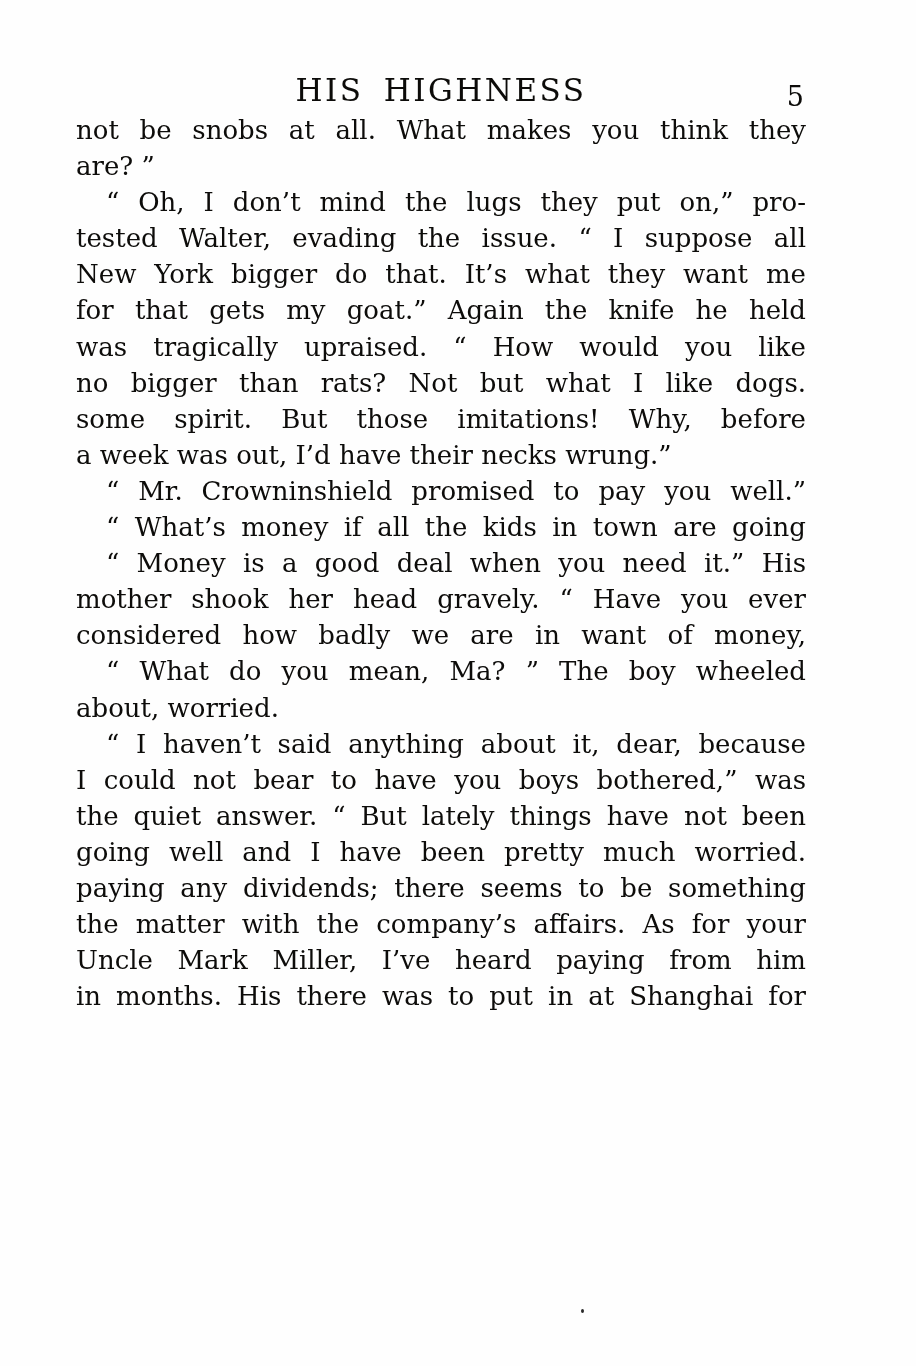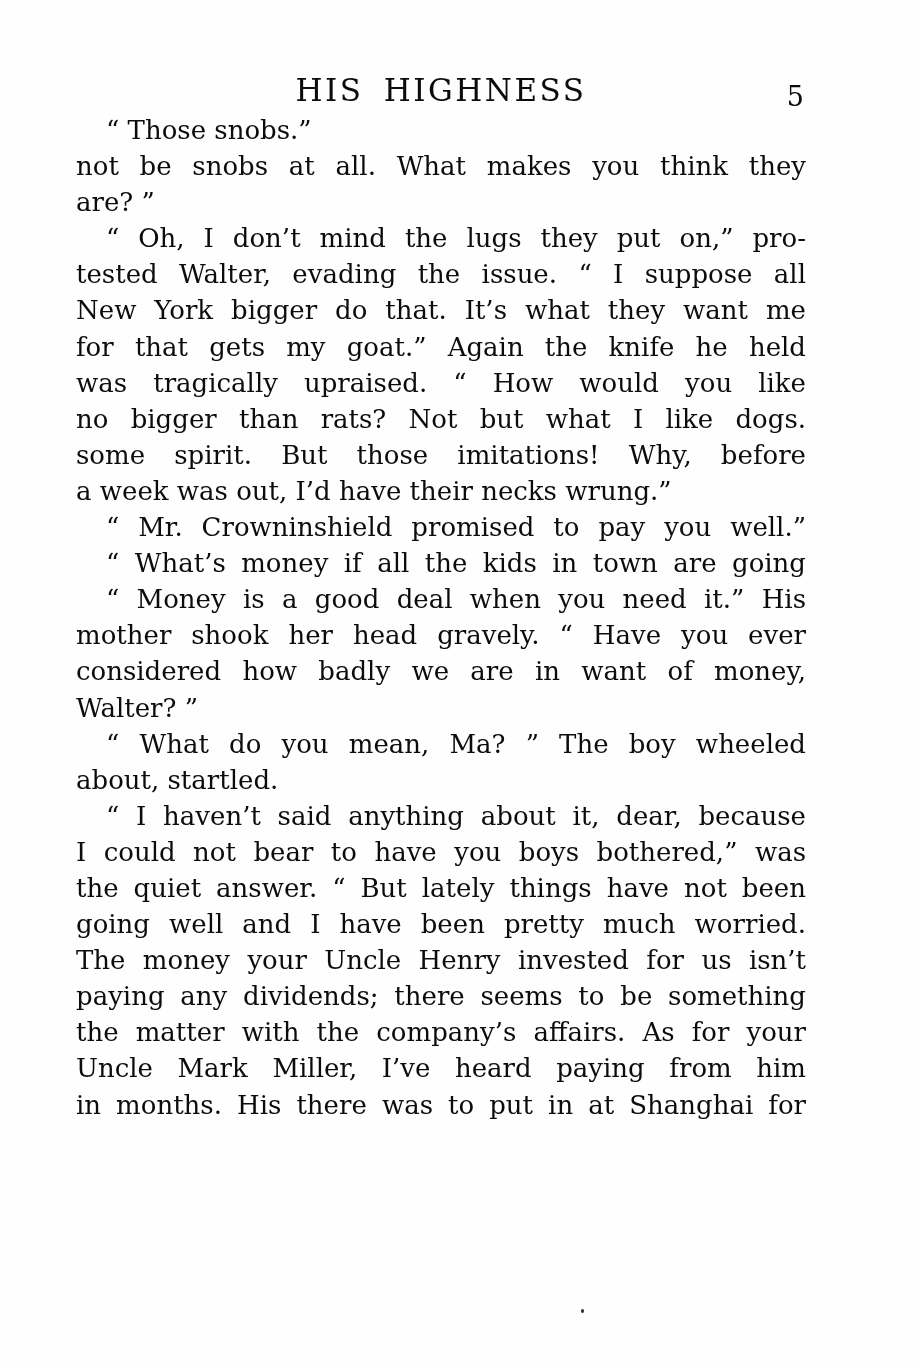--- a/index.html
+++ b/index.html
@@ -76,44 +76,41 @@
 <body>
 
 <div class="page">
 
   <div class="running-head">
     <span class="head-title">HIS HIGHNESS</span>
     <span class="page-number">5</span>
   </div>
 
   <div class="text-block">
-      <div class="line in">“ Those snobs.”</div>
       <div class="line j">not be snobs at all.  What makes you think they</div>
       <div class="line">are? ”</div>
       <div class="line j in">“ Oh, I don’t mind the lugs they put on,” pro-</div>
       <div class="line j">tested Walter, evading the issue.  “ I suppose all</div>
       <div class="line j">New York bigger do that.  It’s what they want me</div>
       <div class="line j">for that gets my goat.”  Again the knife he held</div>
       <div class="line j">was tragically upraised.  “ How would you like</div>
       <div class="line j">no bigger than rats?  Not but what I like dogs.</div>
       <div class="line j">some spirit.  But those imitations!  Why, before</div>
       <div class="line">a week was out, I’d have their necks wrung.”</div>
       <div class="line j in">“ Mr. Crowninshield promised to pay you well.”</div>
       <div class="line j in">“ What’s money if all the kids in town are going</div>
       <div class="line j in">“ Money is a good deal when you need it.”  His</div>
       <div class="line j">mother shook her head gravely.  “ Have you ever</div>
       <div class="line j">considered how badly we are in want of money,</div>
-      <div class="line">Walter? ”</div>
       <div class="line j in">“ What do you mean, Ma? ”  The boy wheeled</div>
-      <div class="line">about, startled.</div>
+      <div class="line">about, worried.</div>
       <div class="line j in">“ I haven’t said anything about it, dear, because</div>
       <div class="line j">I could not bear to have you boys bothered,” was</div>
       <div class="line j">the quiet answer.  “ But lately things have not been</div>
       <div class="line j">going well and I have been pretty much worried.</div>
-      <div class="line j">The money your Uncle Henry invested for us isn’t</div>
       <div class="line j">paying any dividends; there seems to be something</div>
       <div class="line j">the matter with the company’s affairs.  As for your</div>
       <div class="line j">Uncle Mark Miller, I’ve heard paying from him</div>
       <div class="line j">in months.  His there was to put in at Shanghai for</div>
     </div>
 
   <div class="scan-speck"></div>
 
 </div>
 

